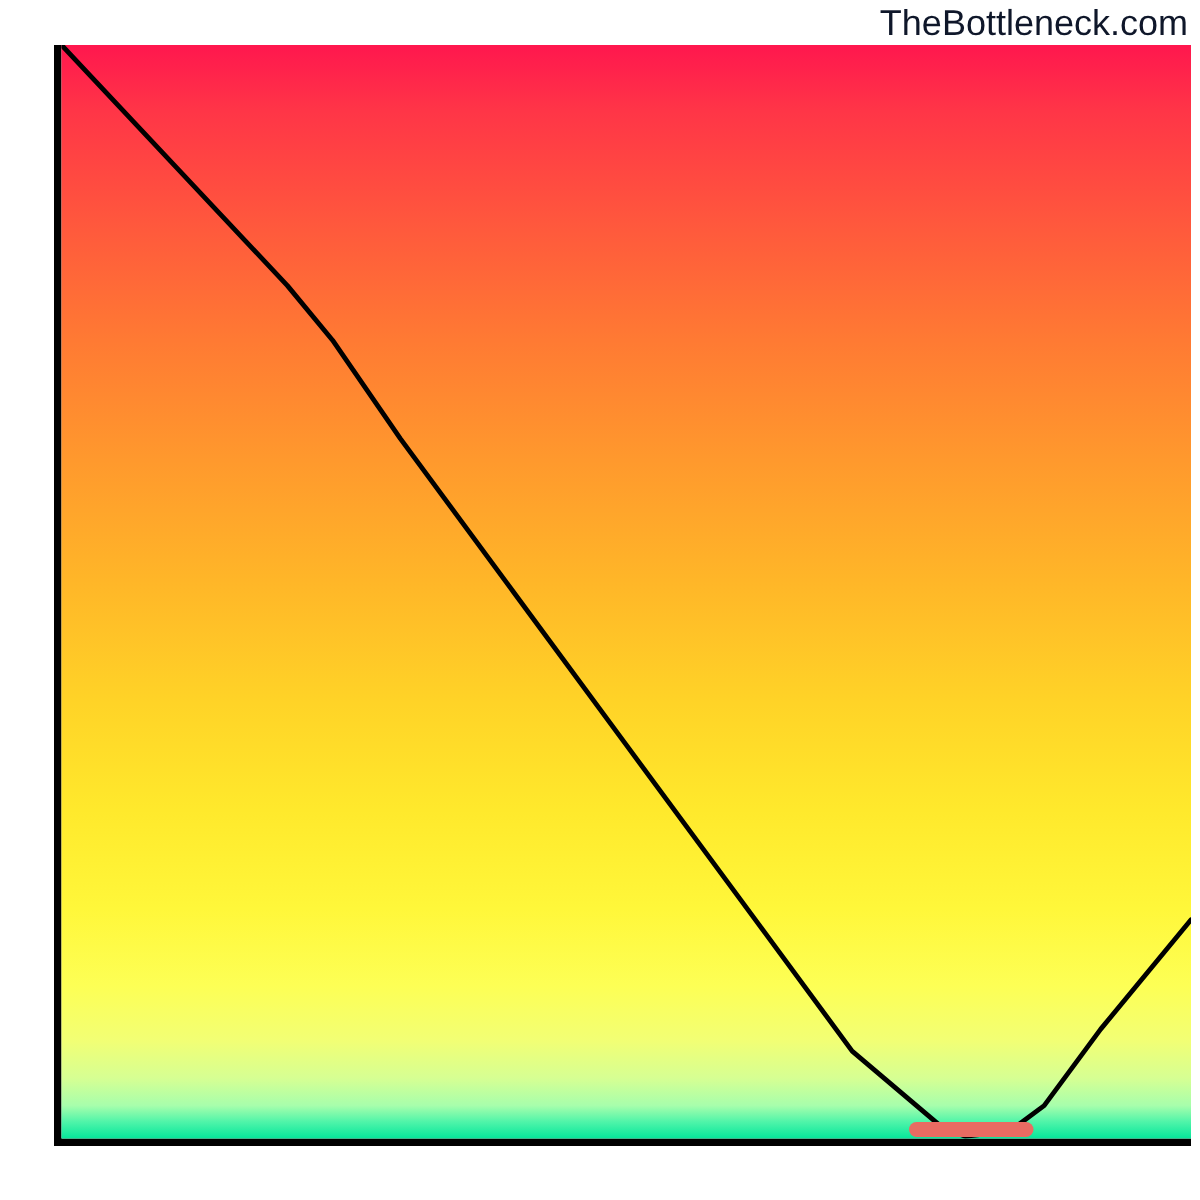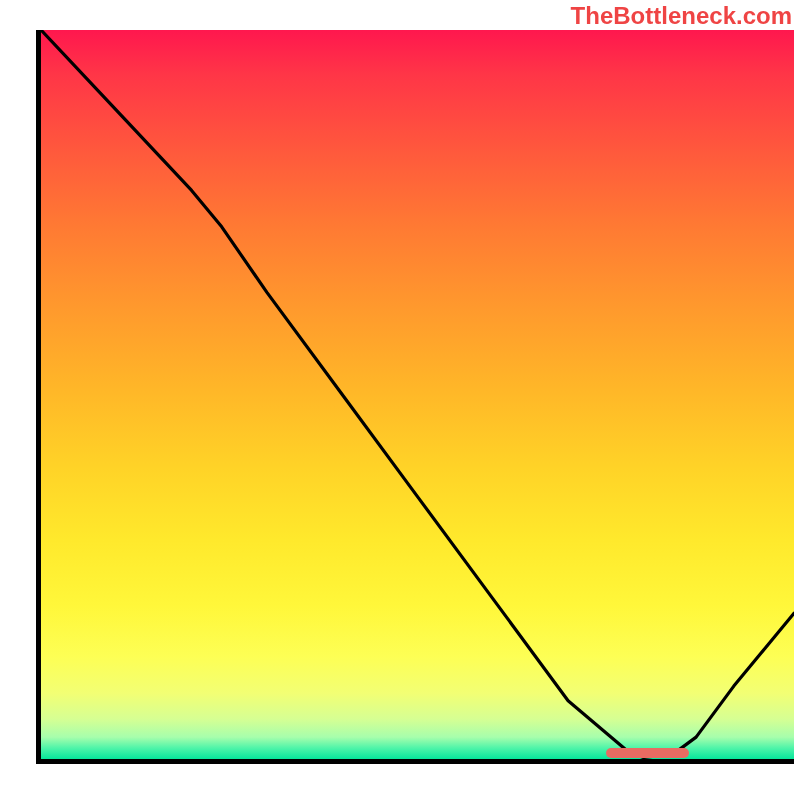--- a/index.html
+++ b/index.html
@@ -14,22 +14,22 @@
   .frame {
     position: relative;
     width: 800px;
     height: 800px;
   }
   .watermark {
     position: absolute;
     top: 2px;
     right: 8px;
     font-size: 24px;
-    font-weight: 700;
-    color: #ef4444;
+    font-weight: 400;
+    color: #0f172a;
   }
   .plot-area {
     position: absolute;
     left: 36px;
     top: 30px;
     width: 758px;
     height: 734px;
     border-left: 5px solid #000;
     border-bottom: 5px solid #000;
     box-sizing: border-box;

